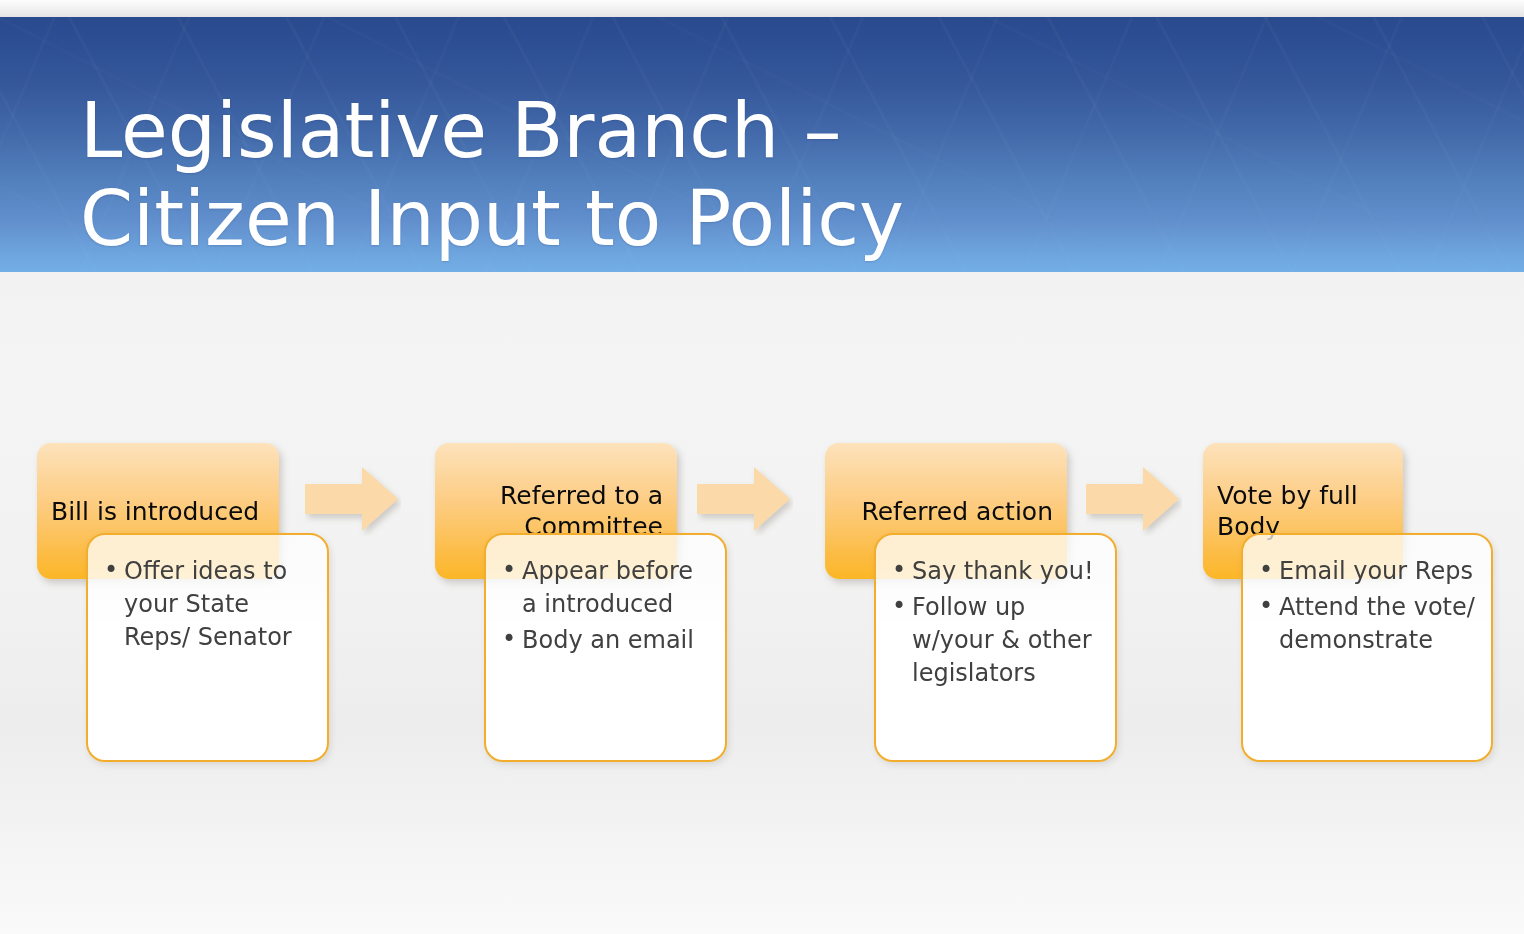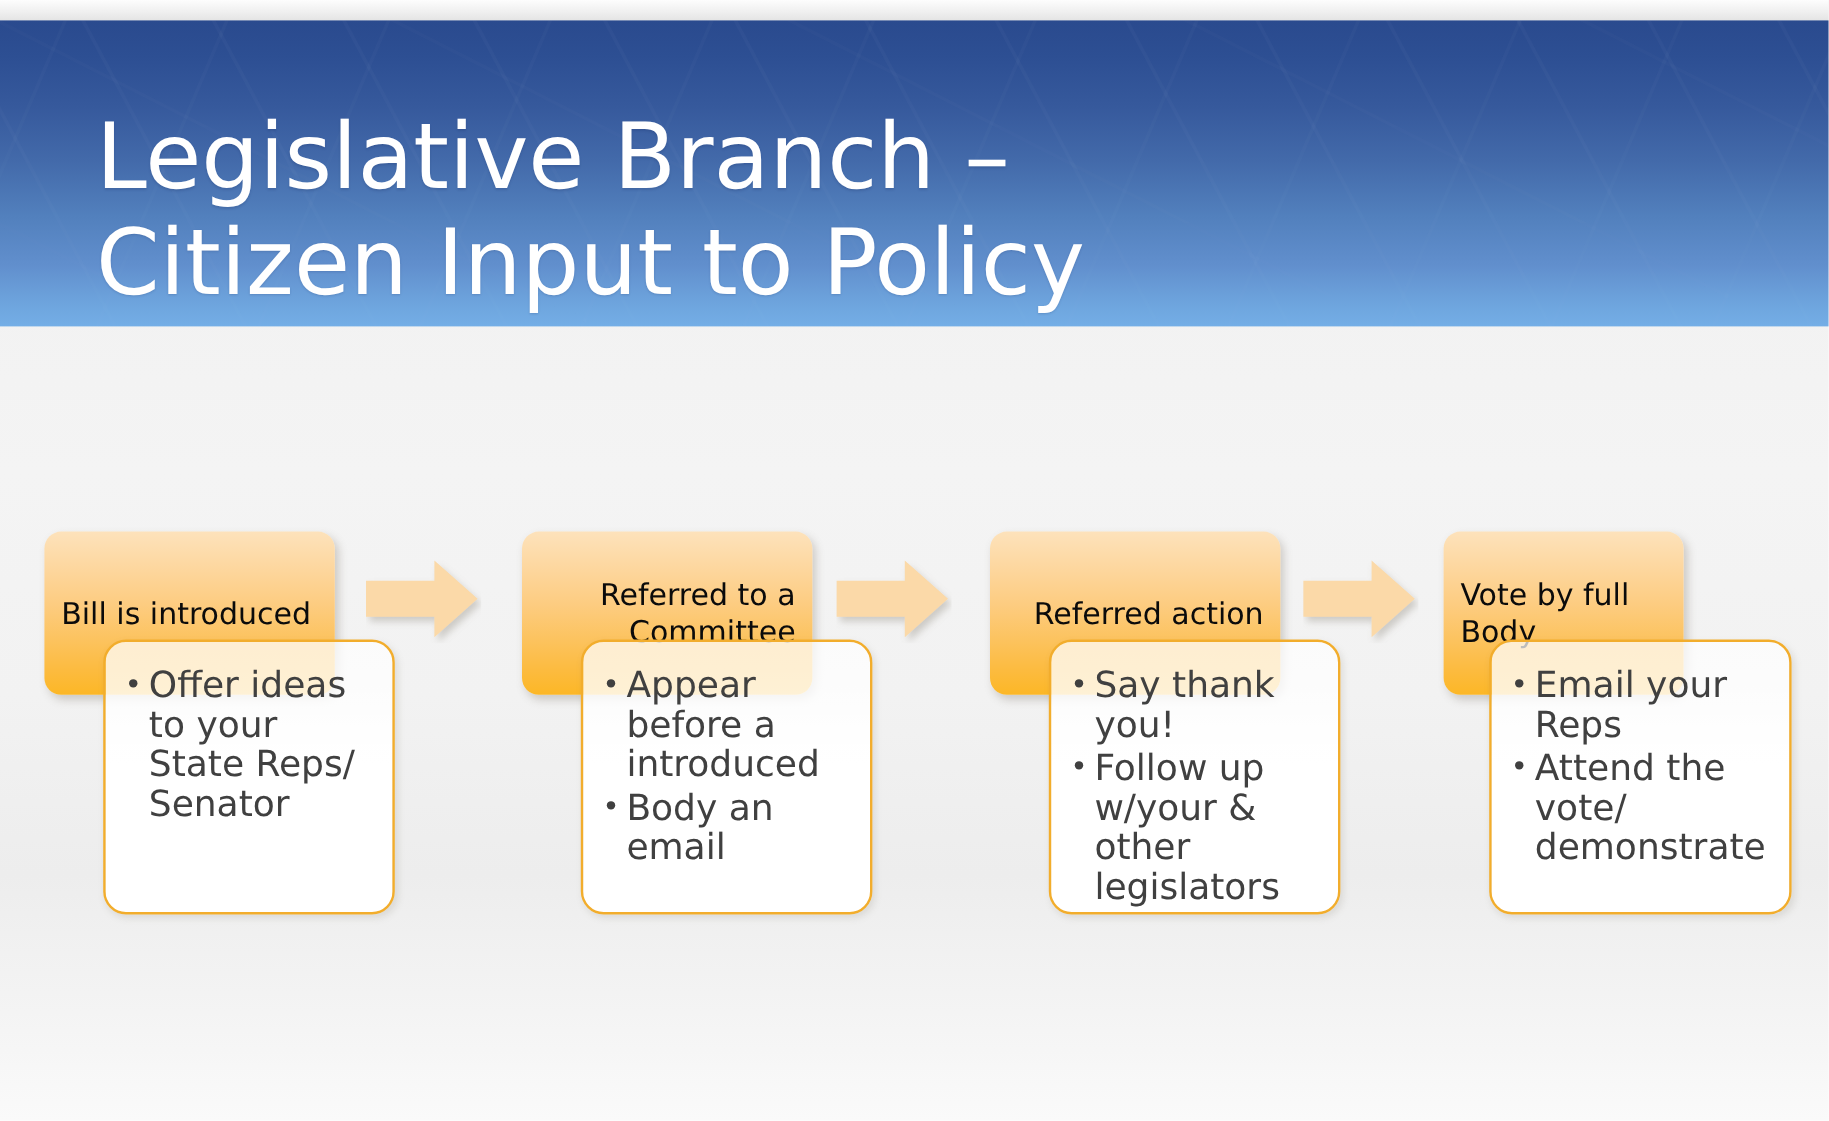--- a/index.html
+++ b/index.html
@@ -169,21 +169,21 @@
                 #ffffff 100%);
     box-shadow: 2px 3px 6px rgba(120,110,95,0.17);
     box-sizing: border-box;
     z-index: 2;
   }
   .card-list {
     margin: 0;
     padding: 20px 10px 0 14px;
     list-style: none;
     color: #404040;
-    font-size: 30px;
+    font-size: 24px;
     line-height: 33px;
   }
   .card-list li {
     position: relative;
     padding-left: 22px;
     margin-bottom: 3px;
   }
   .card-list li:before {
     content: "\2022";
     position: absolute;

